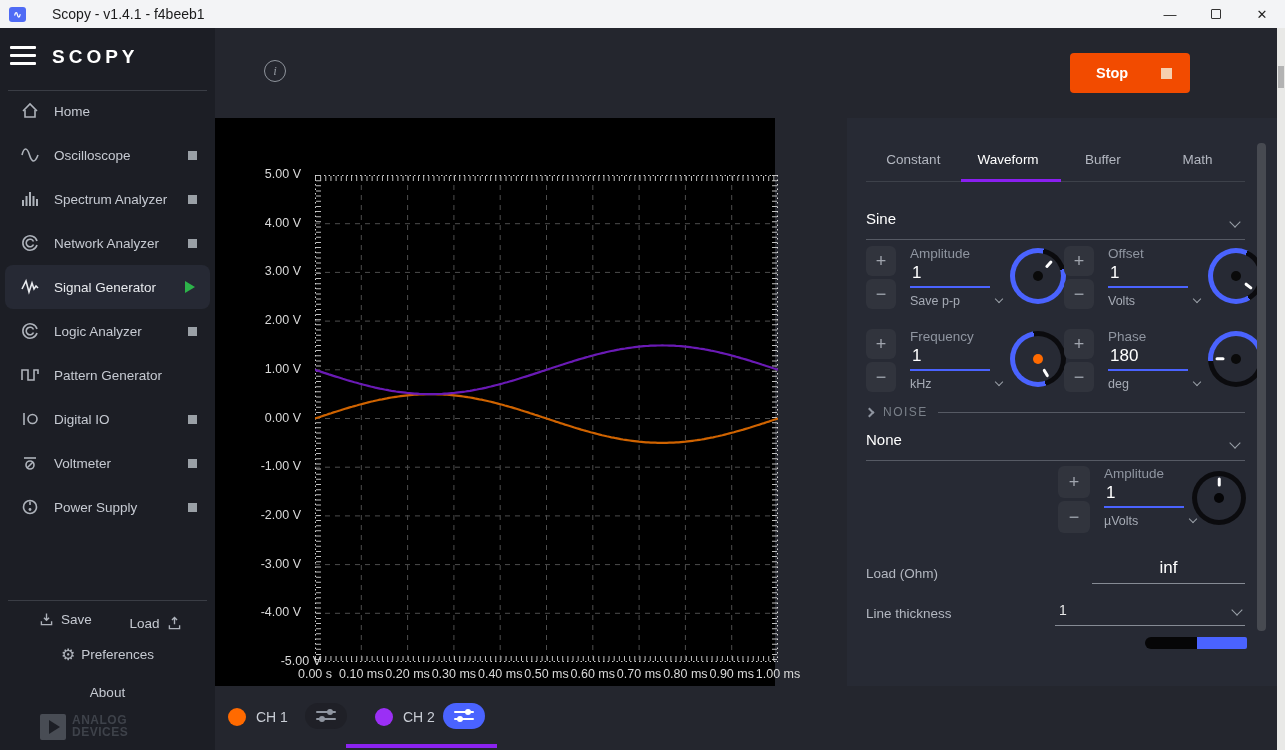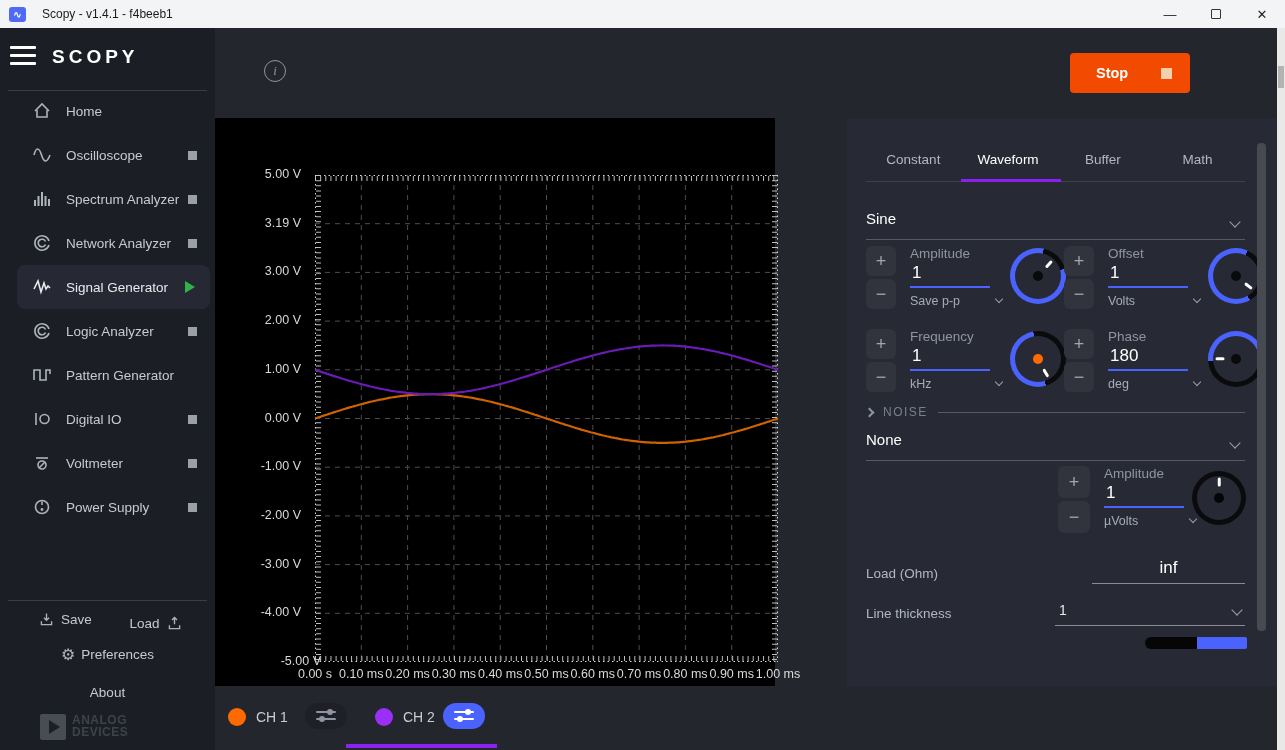--- a/index.html
+++ b/index.html
@@ -2,33 +2,33 @@
 <html><head>
 <meta charset="utf-8">
 <style>
   * { margin:0; padding:0; box-sizing:border-box; }
   body { background:#111; font-family:"Liberation Sans", sans-serif; }
   #app { position:relative; width:1285px; height:750px; overflow:hidden; background:#24262e; }
 
   
   .titlebar { position:absolute; left:0; top:0; width:1285px; height:28px; background:#f3f4f6; display:flex; align-items:center; }
   .app-ico { width:17px; height:15px; margin-left:9px; border-radius:3px; background:#4f6bf5; color:#fff; font-size:10px; line-height:15px; text-align:center; font-weight:bold; }
-  .tb-title { margin-left:16px; font-size:12px; color:#1b1b1b; }
+  .tb-title { margin-left:26px; font-size:14px; color:#1b1b1b; }
   .tb-btns { position:absolute; right:0; top:0; height:28px; display:flex; }
   .tb-btn { width:46px; height:28px; display:flex; align-items:center; justify-content:center; color:#222; font-size:13px; }
   .max-glyph { width:10px; height:10px; border:1.2px solid #333; border-radius:1px; }
 
   
   .sidebar { position:absolute; left:0; top:28px; width:215px; height:722px; background:#1c1e25; }
   .sb-top { position:absolute; left:0; top:0; width:215px; height:64px; }
   .burger { position:absolute; left:10px; top:18px; width:26px; height:20px; }
   .burger span { display:block; height:3px; background:#fff; border-radius:1px; margin-bottom:5px; }
   .sb-logo { position:absolute; left:52px; top:18px; color:#fff; font-size:19px; font-weight:bold; letter-spacing:4px; }
   .sb-sep { position:absolute; left:8px; right:8px; height:1px; background:#3a3d45; }
-  .sb-list { position:absolute; left:0; top:61px; width:215px;padding-left:12px; }
+  .sb-list { position:absolute; left:0; top:61px; width:215px; }
   .sb-item { position:relative; height:44px; display:flex; align-items:center; padding-left:18px; color:#c6cad2; font-size:13.5px; }
   .sb-item.active { background:#262934; border-radius:8px; margin:0 5px; padding-left:13px; color:#e8eaee; }
   .sb-ico { width:24px; height:22px; margin-right:12px; display:flex; align-items:center; justify-content:center; }
   .sb-ico svg { stroke:#aeb3bb; fill:none; stroke-width:1.6; }
   .sb-ico svg .fill { fill:#aeb3bb; stroke:none; }
   .sb-status { position:absolute; right:18px; width:9px; height:9px; background:#9aa0a6; }
   .sb-play { position:absolute; right:15px; width:0; height:0; border-left:10px solid #2db34a; border-top:6px solid transparent; border-bottom:6px solid transparent; }
   .sb-footer { position:absolute; left:0; bottom:0; width:215px; }
   .sf-row { position:absolute; width:215px; color:#c6cad2; font-size:13.5px; }
   .sf-group { display:inline-flex; align-items:center; gap:6px; }
@@ -284,21 +284,21 @@
     <div class="info-ico">i</div>
     <div class="stop-btn">
       <span class="lbl">Stop</span>
       <span class="stop-sq"></span>
     </div>
   </div>
 
   <div class="plot-region">
     <div id="y-labels">
         <div class="ytick" style="top: 49px;">5.00 V</div>
-        <div class="ytick" style="top: 97.7px;">3.19 V</div>
+        <div class="ytick" style="top: 97.7px;">4.00 V</div>
         <div class="ytick" style="top: 146.4px;">3.00 V</div>
         <div class="ytick" style="top: 195.1px;">2.00 V</div>
         <div class="ytick" style="top: 243.8px;">1.00 V</div>
         <div class="ytick" style="top: 292.5px;">0.00 V</div>
         <div class="ytick" style="top: 341.2px;">-1.00 V</div>
         <div class="ytick" style="top: 389.9px;">-2.00 V</div>
         <div class="ytick" style="top: 438.6px;">-3.00 V</div>
         <div class="ytick" style="top: 487.3px;">-4.00 V</div>
         <div class="ytick" style="top: 536px; margin-left: 20px;">-5.00 V</div>
       </div>

